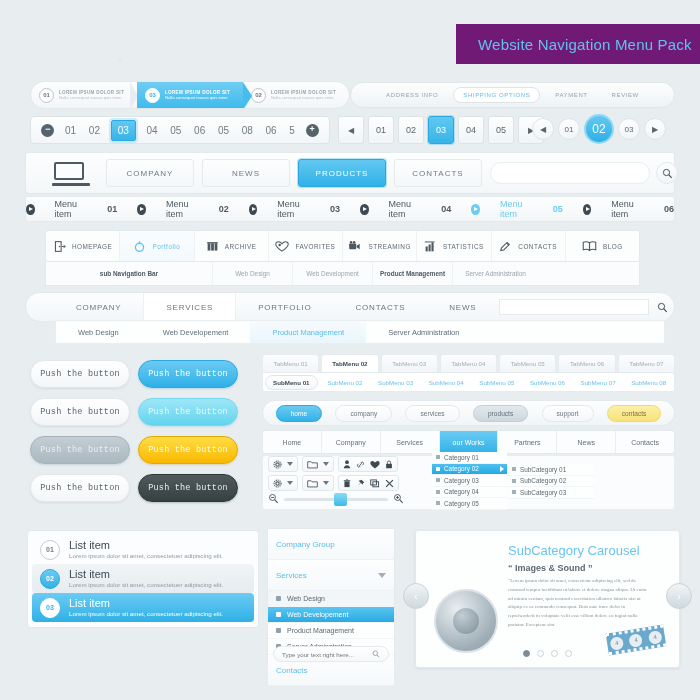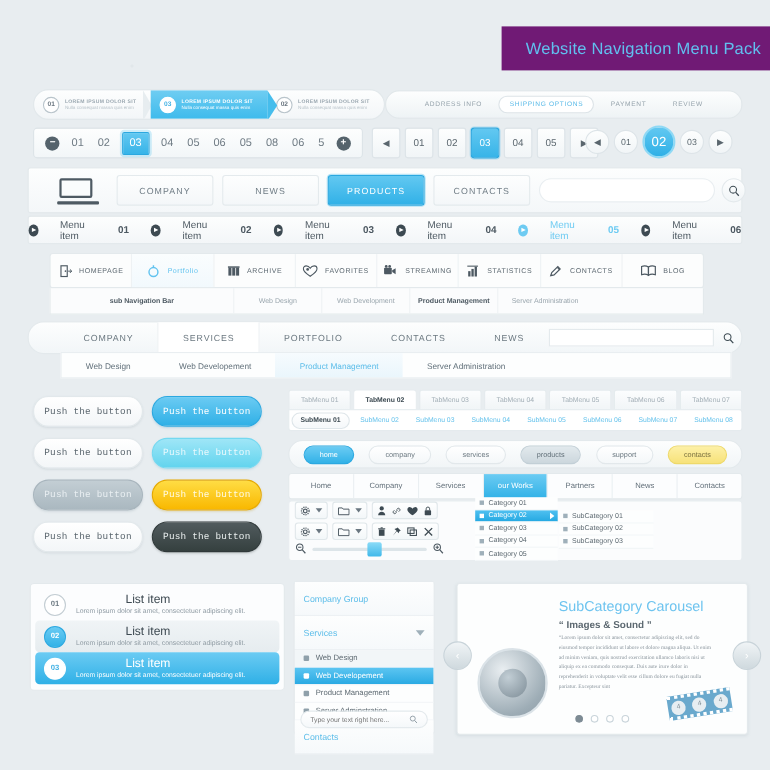--- a/index.html
+++ b/index.html
@@ -334,21 +334,21 @@
   .listbox {
     position:absolute; left:27px; top:530px; width:232px; height:98px;
     background:#fcfdfe; border:1px solid #e3e9ec; border-radius:4px; padding:4px;
   }
   .li { height:29px; display:flex; align-items:center; gap:9px; padding:0 8px; border-radius:4px;}
   .li .badge {
     width:20px; height:20px; border-radius:50%; flex:none;
     display:flex; align-items:center; justify-content:center;
     font-size:7px; font-weight:bold; border:1px solid #c3cdd3; color:#6f7c85; background:#fff;
   }
-  .li .ti1 { font-size:11px; color:#3f4b53; line-height:1.05;margin-left:45px; }
+  .li .ti1 { font-size:11px; color:#3f4b53; line-height:1.05; }
   .li .ti2 { font-size:6.2px; color:#8e9aa2; line-height:1.2; }
   .li.g2 { background:linear-gradient(#f0f4f6,#e6ecef); }
   .li.g2 .badge { background:linear-gradient(#6bcbf3,#32b2e7); color:#fff; border-color:#2ba8e0; }
   .li.g3 { background:linear-gradient(#6bcbf3,#2fb0e6); }
   .li.g3 .ti1, .li.g3 .ti2 { color:#fff; }
   .li.g3 .badge { background:#fff; color:#3fb0e4; border-color:#fff; }
 
   
   .accordion {
     position:absolute; left:267px; top:528px; width:128px; height:140px;

